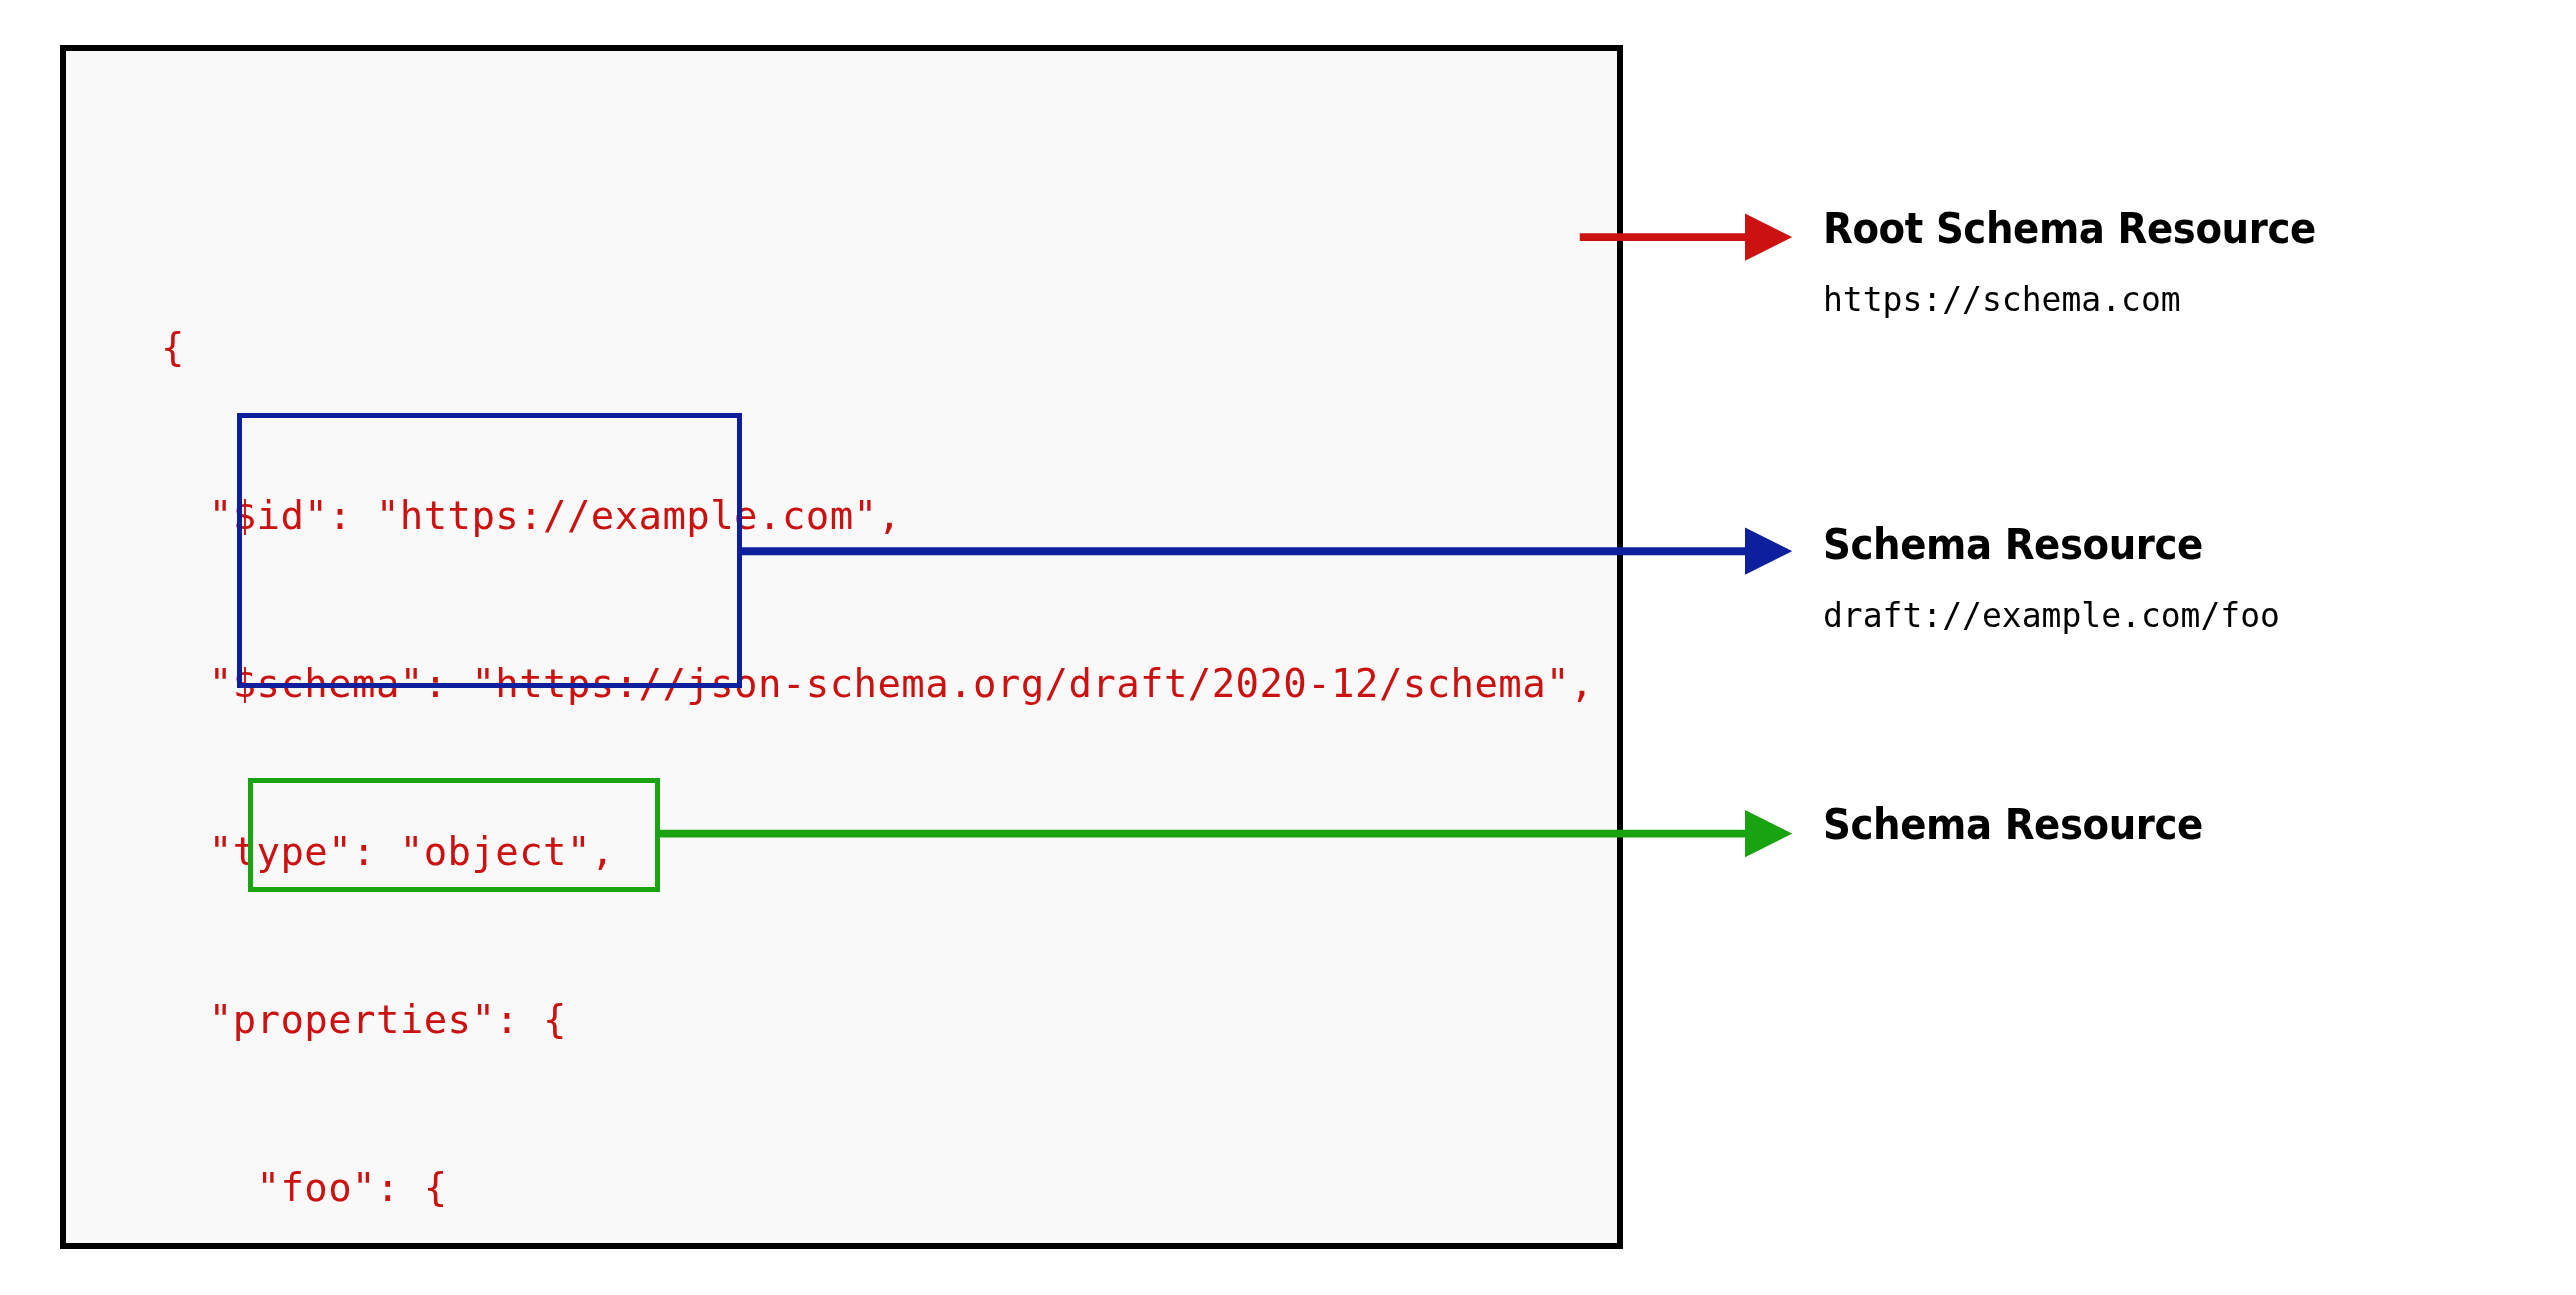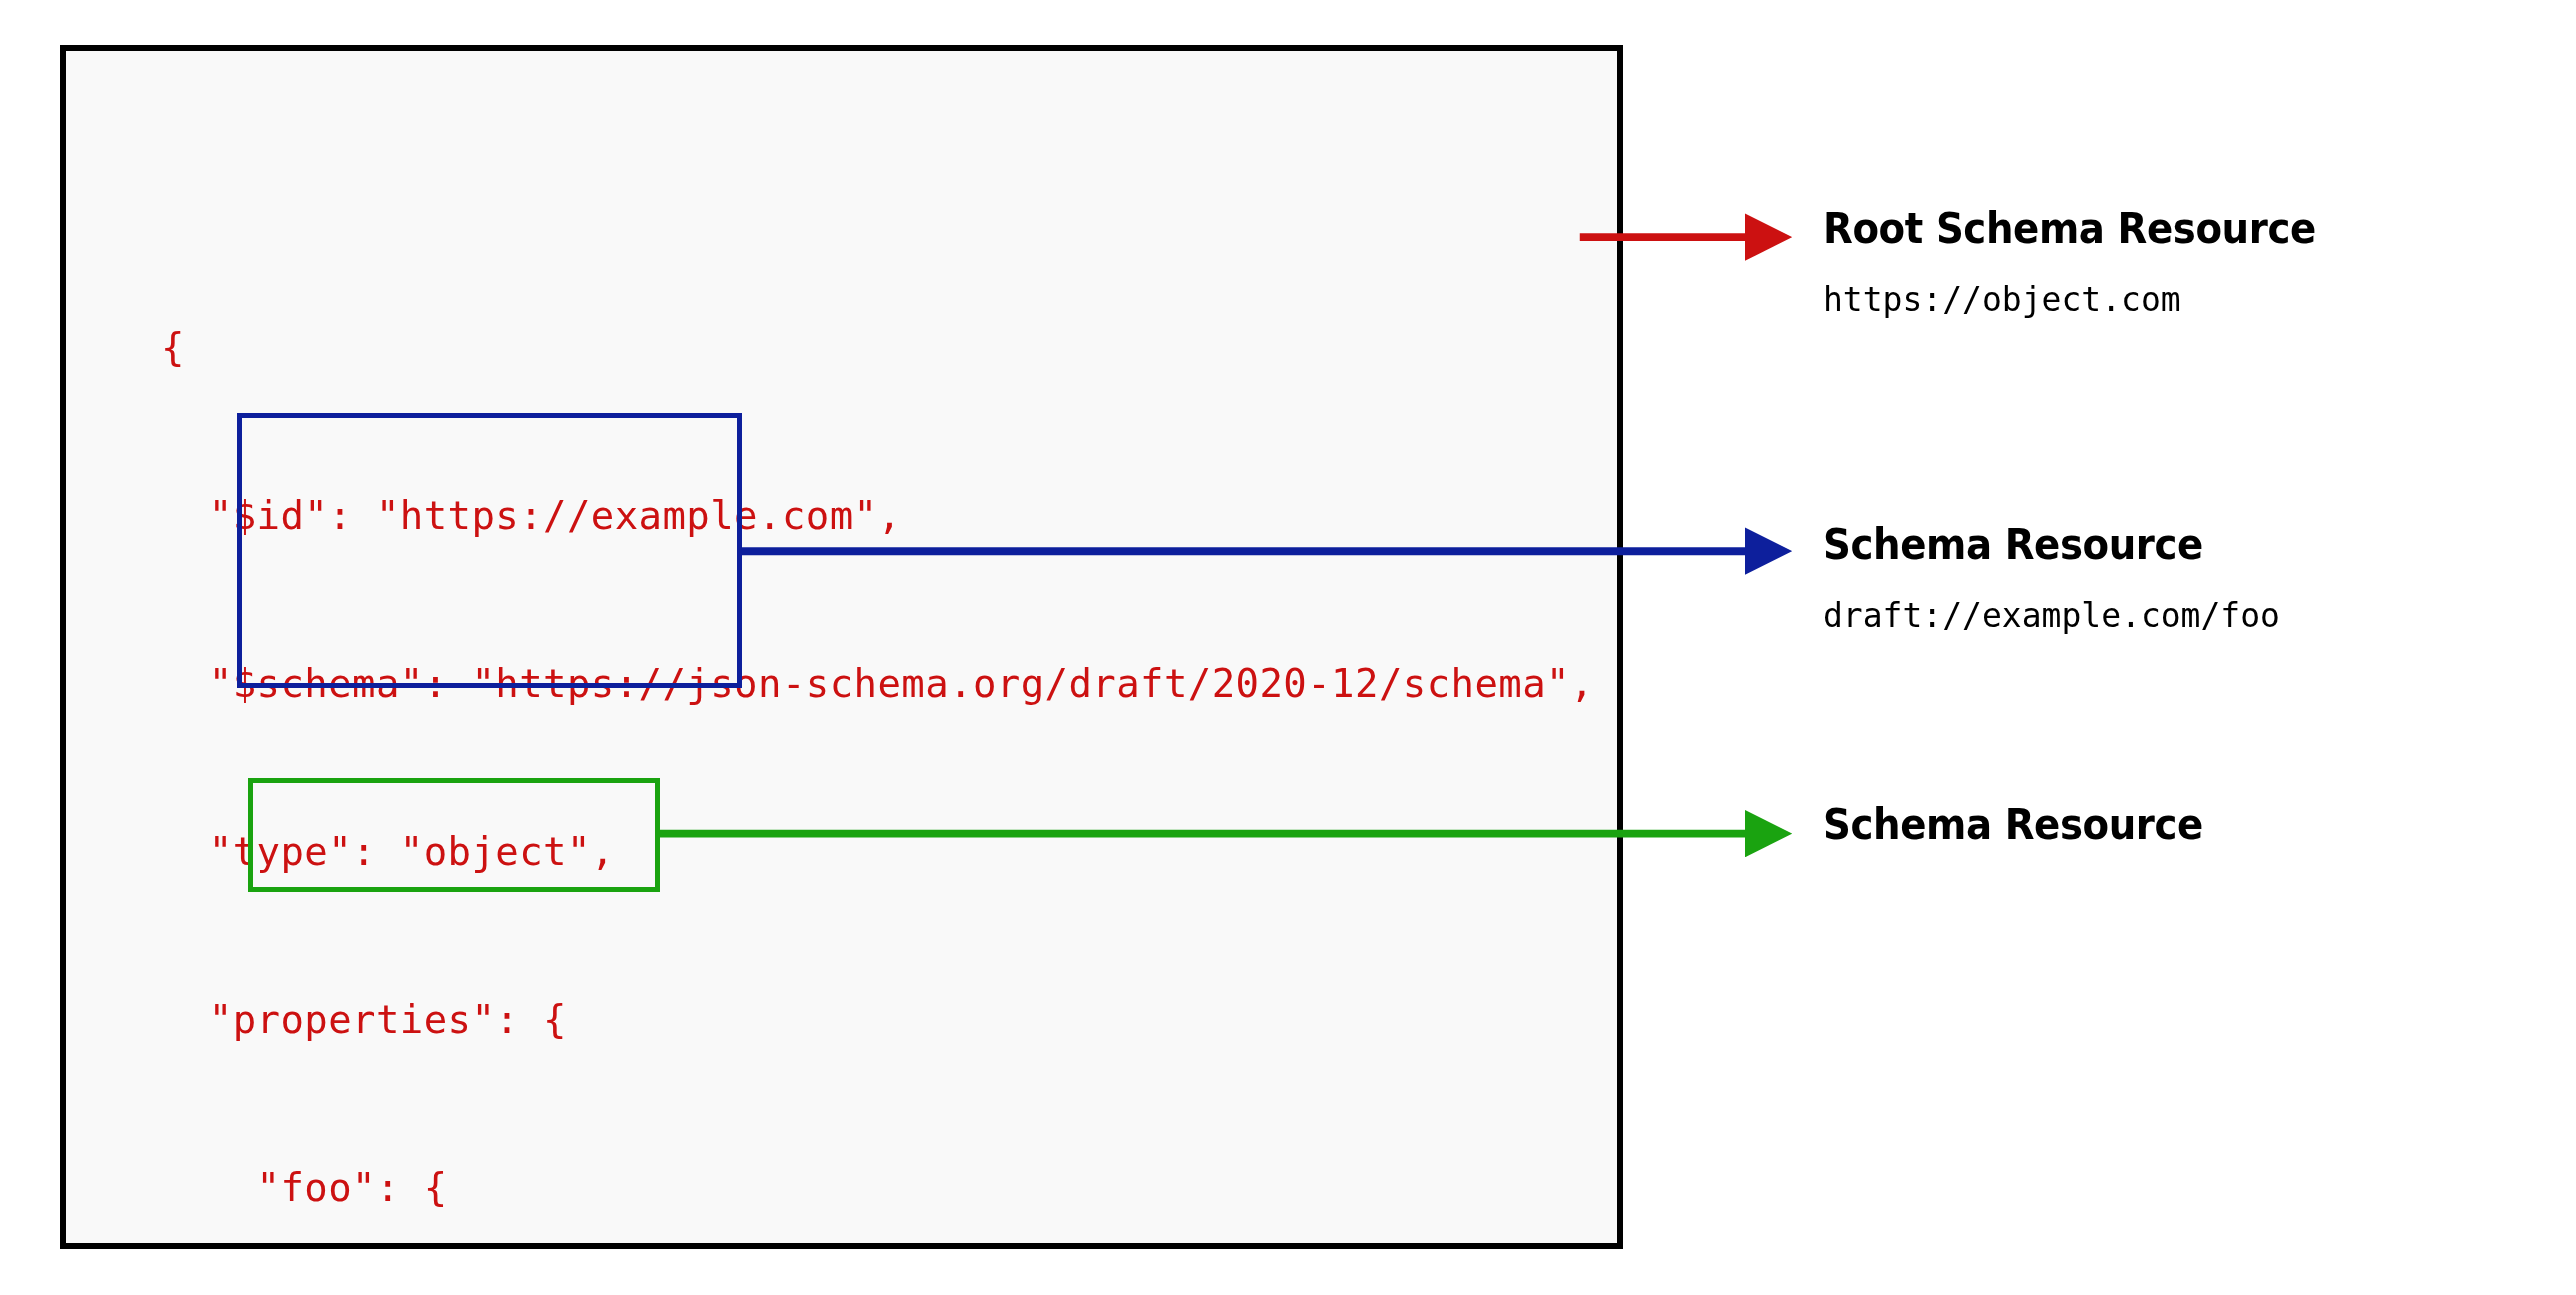--- a/index.html
+++ b/index.html
@@ -162,21 +162,21 @@
 
     <line x1="2198" y1="330" x2="2430" y2="330" stroke="#cc1111" stroke-width="11" marker-end="url(#ah-red)"></line>
 
     <line x1="1032" y1="767" x2="2430" y2="767" stroke="#0d1f9c" stroke-width="11" marker-end="url(#ah-blue)"></line>
 
     <line x1="918" y1="1160" x2="2430" y2="1160" stroke="#1aa310" stroke-width="11" marker-end="url(#ah-green)"></line>
   </svg>
 
   <div class="annotation ann-1">
     <div class="ann-title">Root Schema Resource</div>
-    <div class="ann-url">https://object.com</div>
+    <div class="ann-url">https://schema.com</div>
   </div>
 
   <div class="annotation ann-2">
     <div class="ann-title">Schema Resource</div>
     <div class="ann-url">draft://example.com/foo</div>
   </div>
 
   <div class="annotation ann-3">
     <div class="ann-title">Schema Resource</div>
   </div>

